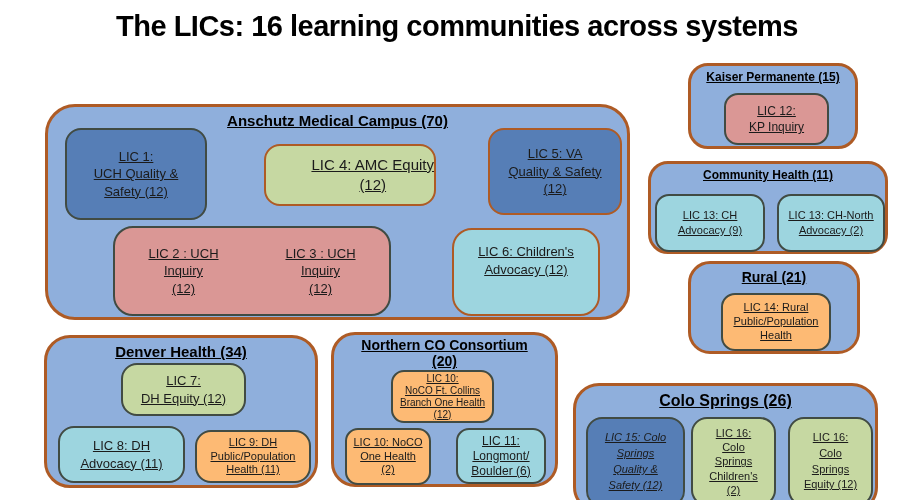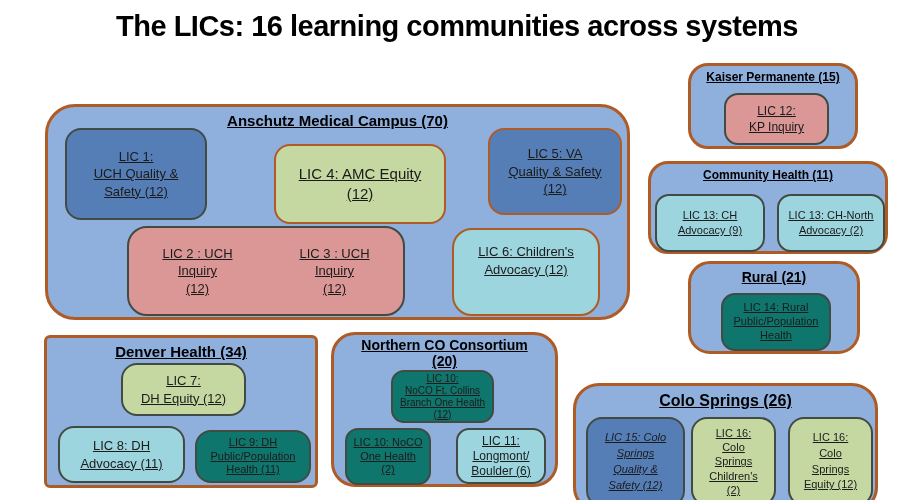--- a/index.html
+++ b/index.html
@@ -25,49 +25,49 @@
     border:2.5px solid #414B43;
   }
   .box-label{
     text-decoration:underline;white-space:pre-line;line-height:1.35;color:#1b1b1b;
   }
   .b-orange{border-color:#AE5B25;}
   .fill-darkblue{background:#567EB6;}
   .fill-green{background:#C6D8A2;}
   .fill-pink{background:#DA9795;}
   .fill-teal{background:#9DD5DF;text-decoration:underline;}
-  .fill-purple{background:#0f766e;}
+  .fill-purple{background:#fdba74;}
   .fs10{font-size:10px;} .fs11{font-size:11px;} .fs12{font-size:12px;}
   .fs13{font-size:13px;} .fs14{font-size:14px;} .fs15{font-size:15px;} .fs16{font-size:16px;}
   .dual{display:flex;width:100%;justify-content:space-around;align-items:center;}
 </style>
 </head>
 <body>
 
 <div class="canvas">
 
   <h1 class="title">The LICs: 16 learning communities across systems</h1>
 
   <div class="group" style="left:45px;top:104px;width:585px;height:216px;border-radius:30px;">
     <div class="group-header fs15">Anschutz Medical Campus (70)</div>
     <div class="lic fill-darkblue fs13" style="left:17px;top:21px;width:142px;height:92px;">
       <span class="box-label">LIC 1:
 UCH Quality &amp;
 Safety (12)</span>
     </div>
-    <div class="lic fill-green b-orange fs15" style="left:226px;top:37px;width:172px;height:80px;">
+    <div class="lic fill-green b-orange fs15" style="left:216px;top:37px;width:172px;height:62px;justify-content:flex-end;">
       <span class="box-label">LIC 4: AMC Equity
 (12)</span>
     </div>
     <div class="lic fill-darkblue b-orange fs13" style="left:440px;top:21px;width:134px;height:87px;">
       <span class="box-label">LIC 5: VA
 Quality &amp; Safety
 (12)</span>
     </div>
-    <div class="lic fill-pink fs13" style="left:79px;top:119px;width:278px;height:90px;border-radius:20px;">
+    <div class="lic fill-pink fs13" style="left:65px;top:119px;width:278px;height:90px;border-radius:20px;">
       <div class="dual">
         <span class="box-label">LIC 2 : UCH
 Inquiry
 (12)</span>
         <span class="box-label">LIC 3 : UCH
 Inquiry
 (12)</span>
       </div>
     </div>
     <div class="lic fill-teal b-orange fs13" style="left:404px;top:121px;width:148px;height:88px;border-radius:20px;">
@@ -98,21 +98,21 @@
 
   <div class="group" style="left:688px;top:261px;width:172px;height:93px;border-radius:22px;">
     <div class="group-header fs14">Rural (21)</div>
     <div class="lic fill-purple fs11" style="left:30px;top:29px;width:110px;height:58px;border-radius:14px;">
       <span class="box-label" style="line-height:1.25;">LIC 14: Rural
 Public/Population
 Health</span>
     </div>
   </div>
 
-  <div class="group" style="left:44px;top:335px;width:274px;height:153px;border-radius:6px;">
+  <div class="group" style="left:44px;top:335px;width:274px;height:153px;border-radius:26px;">
     <div class="group-header fs15">Denver Health (34)</div>
     <div class="lic fill-green fs13" style="left:74px;top:25px;width:125px;height:53px;">
       <span class="box-label">LIC 7:
 DH Equity (12)</span>
     </div>
     <div class="lic fill-teal fs13" style="left:11px;top:88px;width:127px;height:57px;">
       <span class="box-label">LIC 8: DH
 Advocacy (11)</span>
     </div>
     <div class="lic fill-purple fs11" style="left:148px;top:92px;width:116px;height:53px;">

